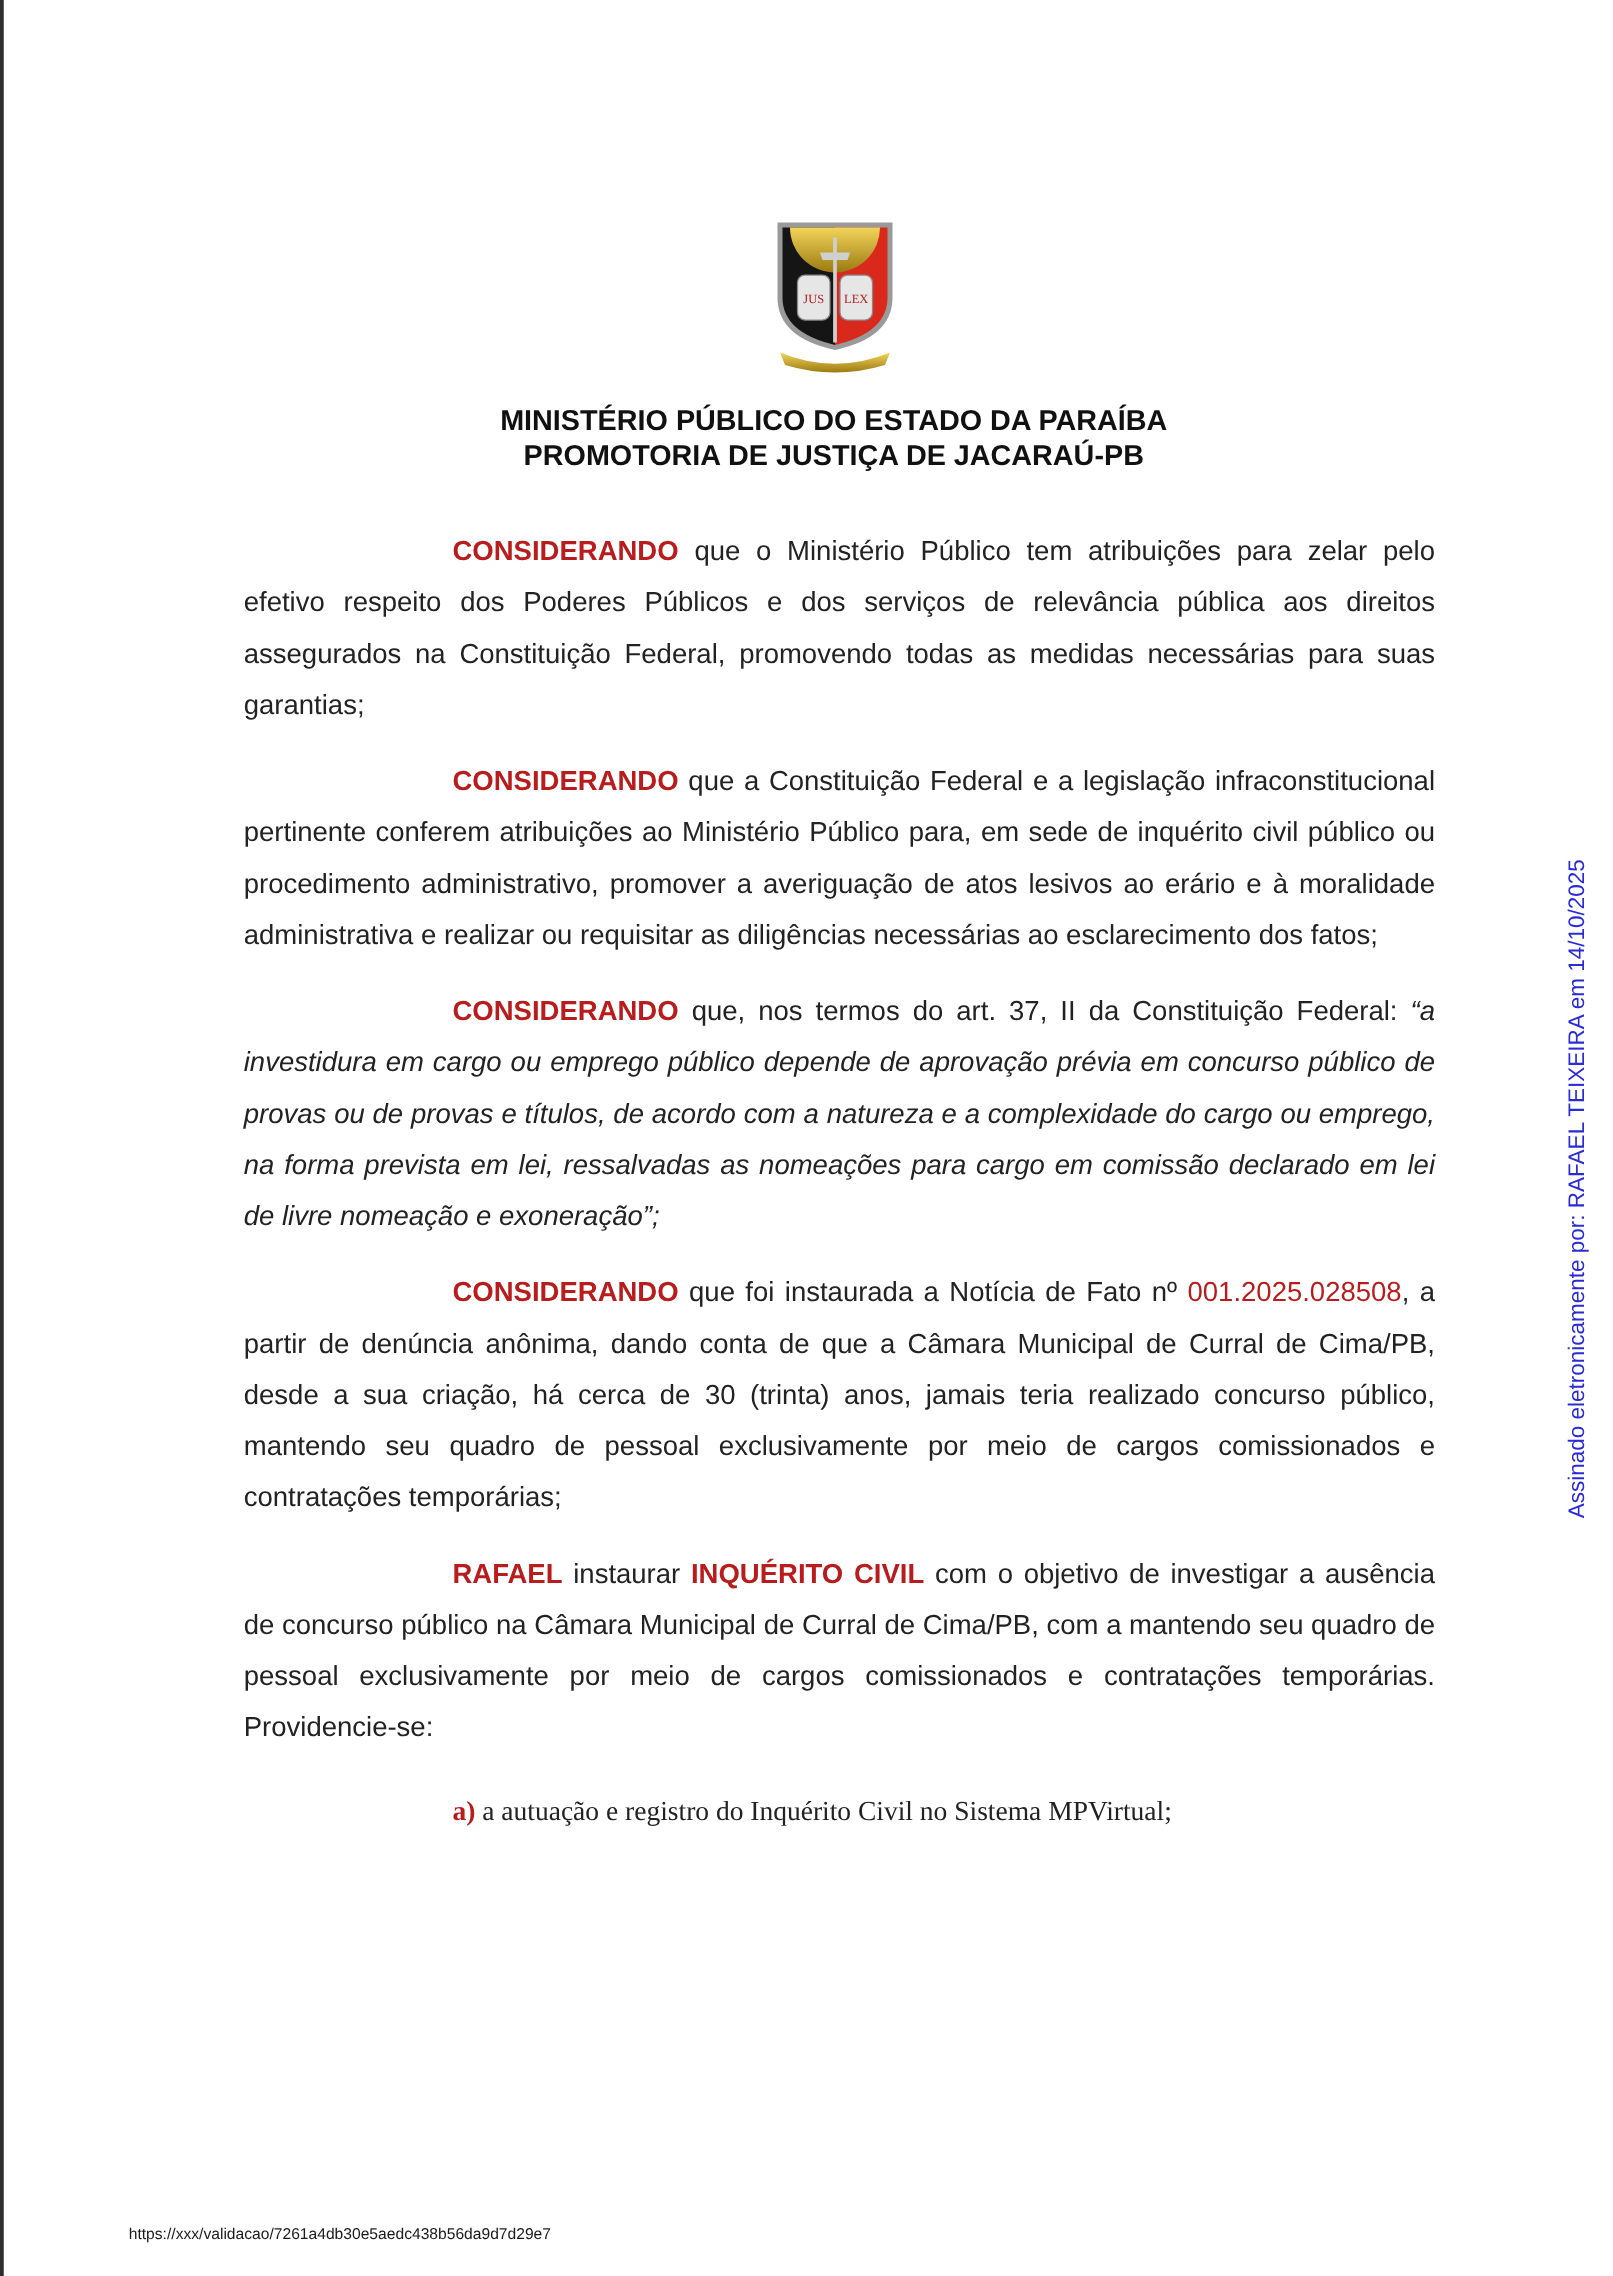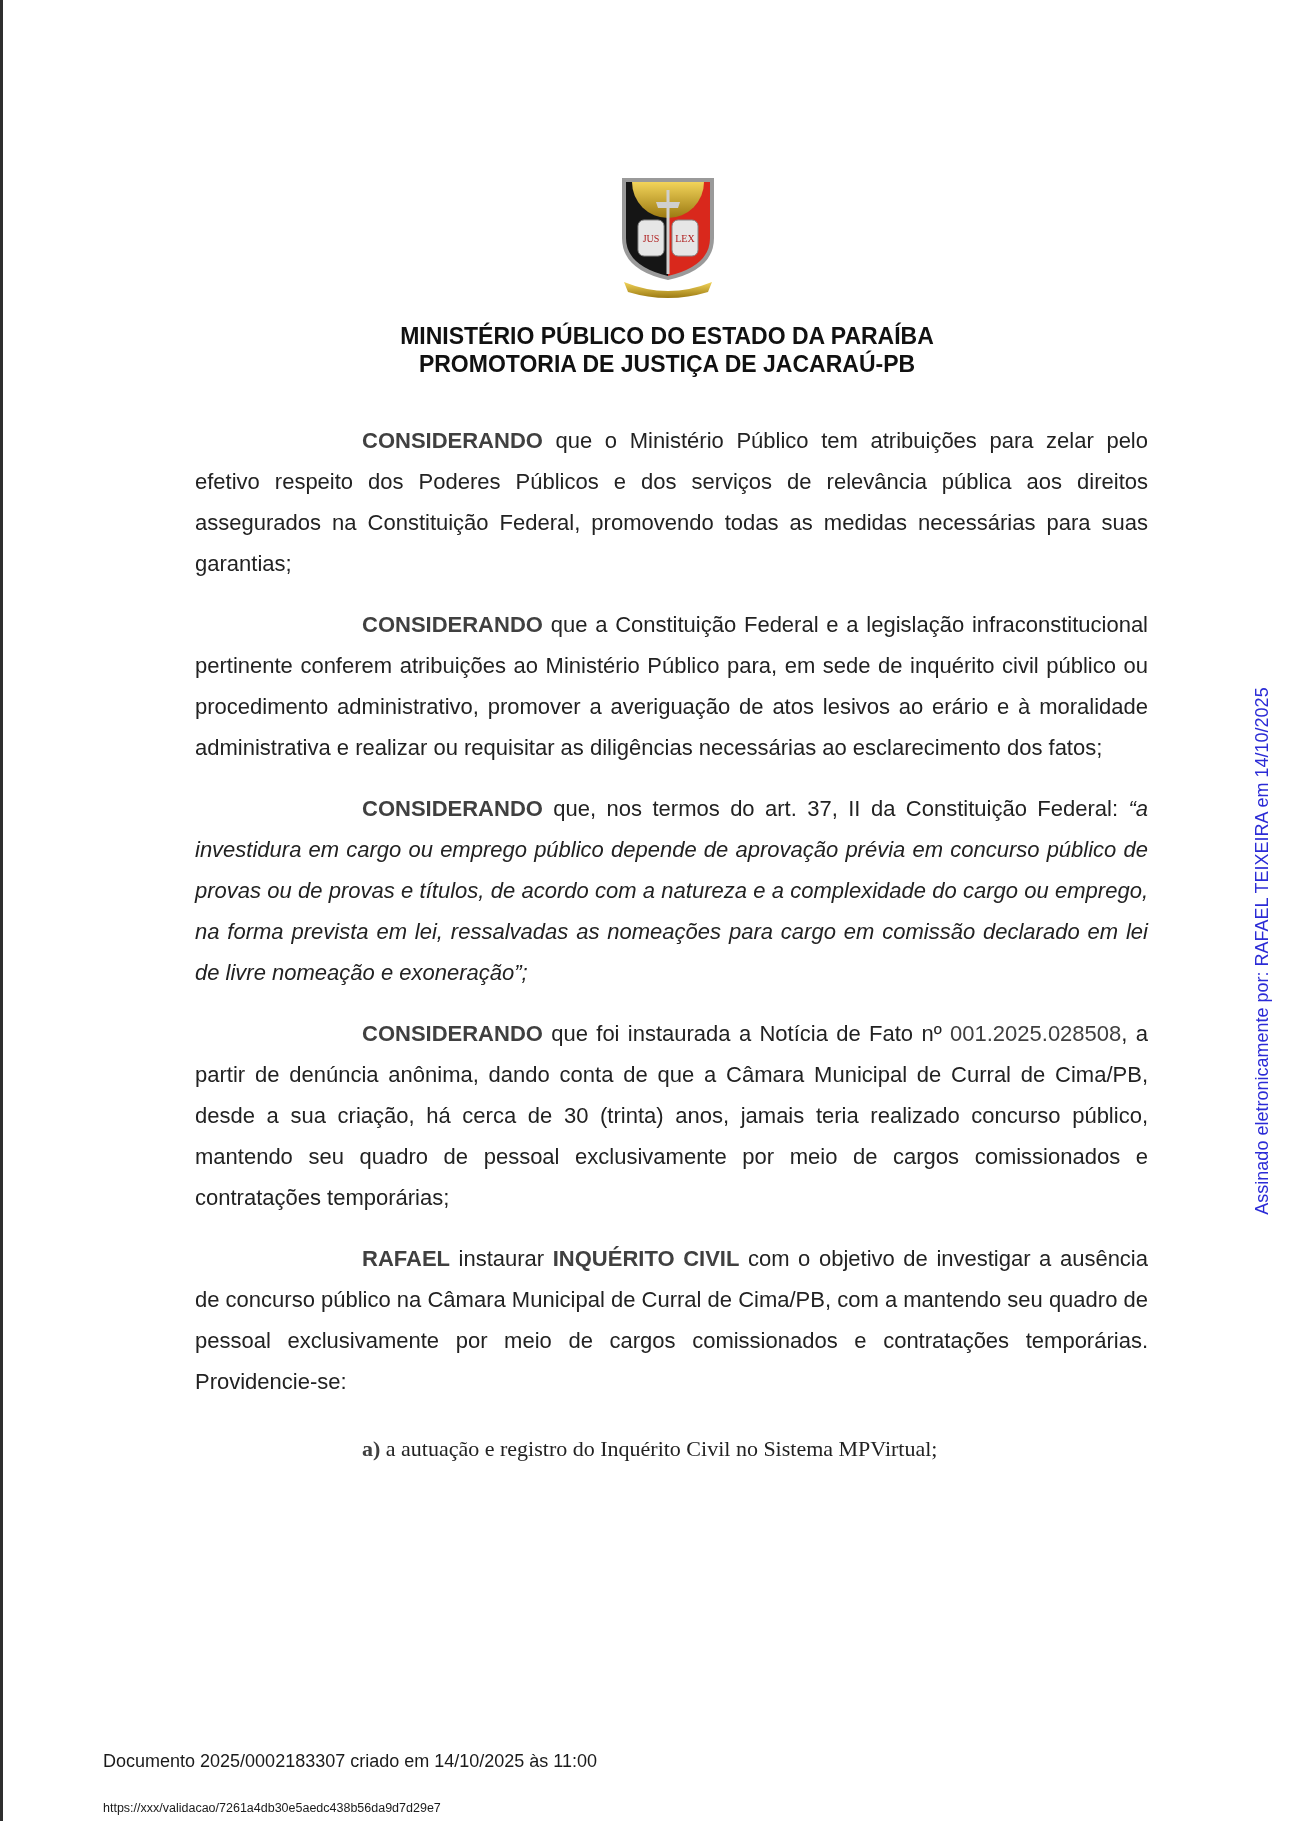--- a/index.html
+++ b/index.html
@@ -24,22 +24,22 @@
       text-align: center; font-weight: bold; font-size: 23px; line-height: 28px;
       color: #111;
     }
     .body {
       position: absolute; left: 195px; top: 420px; width: 953px;
       font-size: 22px; line-height: 41px; text-align: justify;
       color: #222;
     }
     .body p { margin: 0 0 20px 0; text-indent: 167px; }
     .body p.item { text-indent: 167px; margin-top: 26px; font-family: Liberation Serif, serif; }
-    .body b { color: #404040; }
-    .body .num { color: #404040; }
+    .body b { color: #b91c1c; }
+    .body .num { color: #b91c1c; }
     .body i { font-style: italic; }
     .signature {
       position: absolute; left: 1262px; top: 951px;
       transform: translate(-50%, -50%) rotate(-90deg);
       white-space: nowrap; color: #2b2bd6; font-size: 18px;
     }
     .footer {
       position: absolute; left: 103px; top: 1751px; color: #1a1a1a;
     }
     .footer .l { font-size: 18px; line-height: 21px; white-space: nowrap; }
@@ -82,15 +82,14 @@
   <p><b>CONSIDERANDO</b><span> que a Constituição Federal e a legislação infraconstitucional pertinente conferem atribuições ao Ministério Público para, em sede de inquérito civil público ou procedimento administrativo, promover a averiguação de atos lesivos ao erário e à moralidade administrativa e realizar ou requisitar as diligências necessárias ao esclarecimento dos fatos;</span></p>
   <p><b>CONSIDERANDO</b><span> que, nos termos do art. 37, II da Constituição Federal: </span><i>“a investidura em cargo ou emprego público depende de aprovação prévia em concurso público de provas ou de provas e títulos, de acordo com a natureza e a complexidade do cargo ou emprego, na forma prevista em lei, ressalvadas as nomeações para cargo em comissão declarado em lei de livre nomeação e exoneração”;</i></p>
   <p><b>CONSIDERANDO</b><span> que foi instaurada a Notícia de Fato nº </span><span class="num">001.2025.028508</span><span>, a partir de denúncia anônima, dando conta de que a Câmara Municipal de Curral de Cima/PB, desde a sua criação, há cerca de 30 (trinta) anos, jamais teria realizado concurso público, mantendo seu quadro de pessoal exclusivamente por meio de cargos comissionados e contratações temporárias;</span></p>
   <p><b>RAFAEL</b><span> instaurar </span><b>INQUÉRITO CIVIL</b><span> com o objetivo de investigar a ausência de concurso público na Câmara Municipal de Curral de Cima/PB, com a mantendo seu quadro de pessoal exclusivamente por meio de cargos comissionados e contratações temporárias. Providencie-se:</span></p>
   <p class="item"><b>a)</b><span> a autuação e registro do Inquérito Civil no Sistema MPVirtual;</span></p>
 </div>
 
 <div class="signature">Assinado eletronicamente por: RAFAEL TEIXEIRA em 14/10/2025</div>
 
 <div class="footer">
-  <div class="l">Documento 2025/0002183307 criado em 14/10/2025 às 11:00</div>
   <div class="url">https://xxx/validacao/7261a4db30e5aedc438b56da9d7d29e7</div>
 </div>
 
 </body></html>

